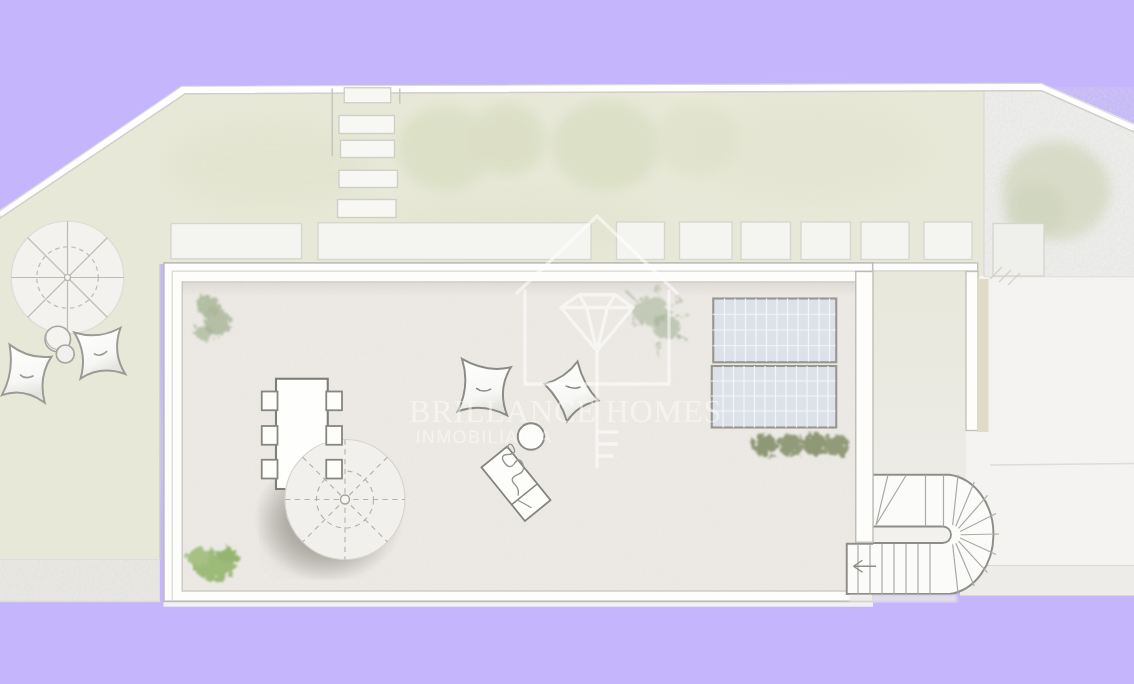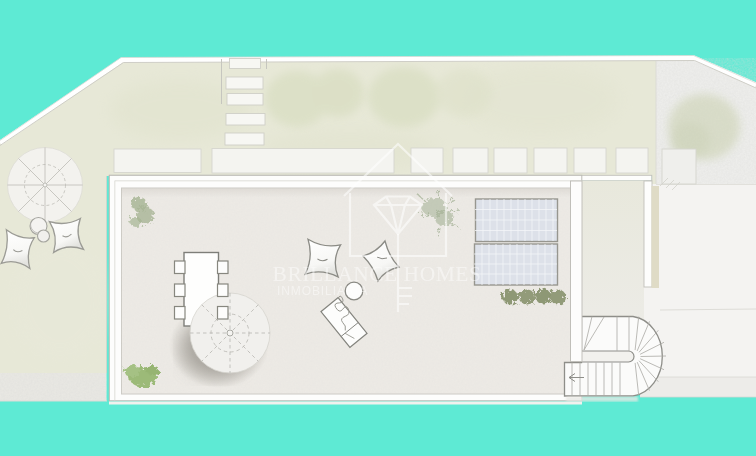--- a/index.html
+++ b/index.html
@@ -1,16 +1,16 @@
 <!DOCTYPE html>
 <html><head>
 <meta charset="utf-8">
 <style>
 html,body{margin:0;padding:0;background:#fff;}
-.page{position:relative;width:756px;height:456px;background:#5eead4;overflow:hidden;font-family:"Liberation Sans",sans-serif;}
+.page{position:relative;width:756px;height:456px;background:#c4b5fd;overflow:hidden;font-family:"Liberation Sans",sans-serif;}
 svg{position:absolute;left:0;top:0;}
 </style>
 </head>
 <body>
 <div class="page">
 <svg width="756" height="456" viewBox="0 0 756 456">
 <defs>
 <filter id="speck" x="0" y="0" width="100%" height="100%">
   <feTurbulence type="fractalNoise" baseFrequency="0.55" numOctaves="3" stitchTiles="stitch"></feTurbulence>
   <feColorMatrix type="matrix" values="0 0 0 0 0.72  0 0 0 0 0.72  0 0 0 0 0.70  0 0 0 1.1 -0.15"></feColorMatrix>

